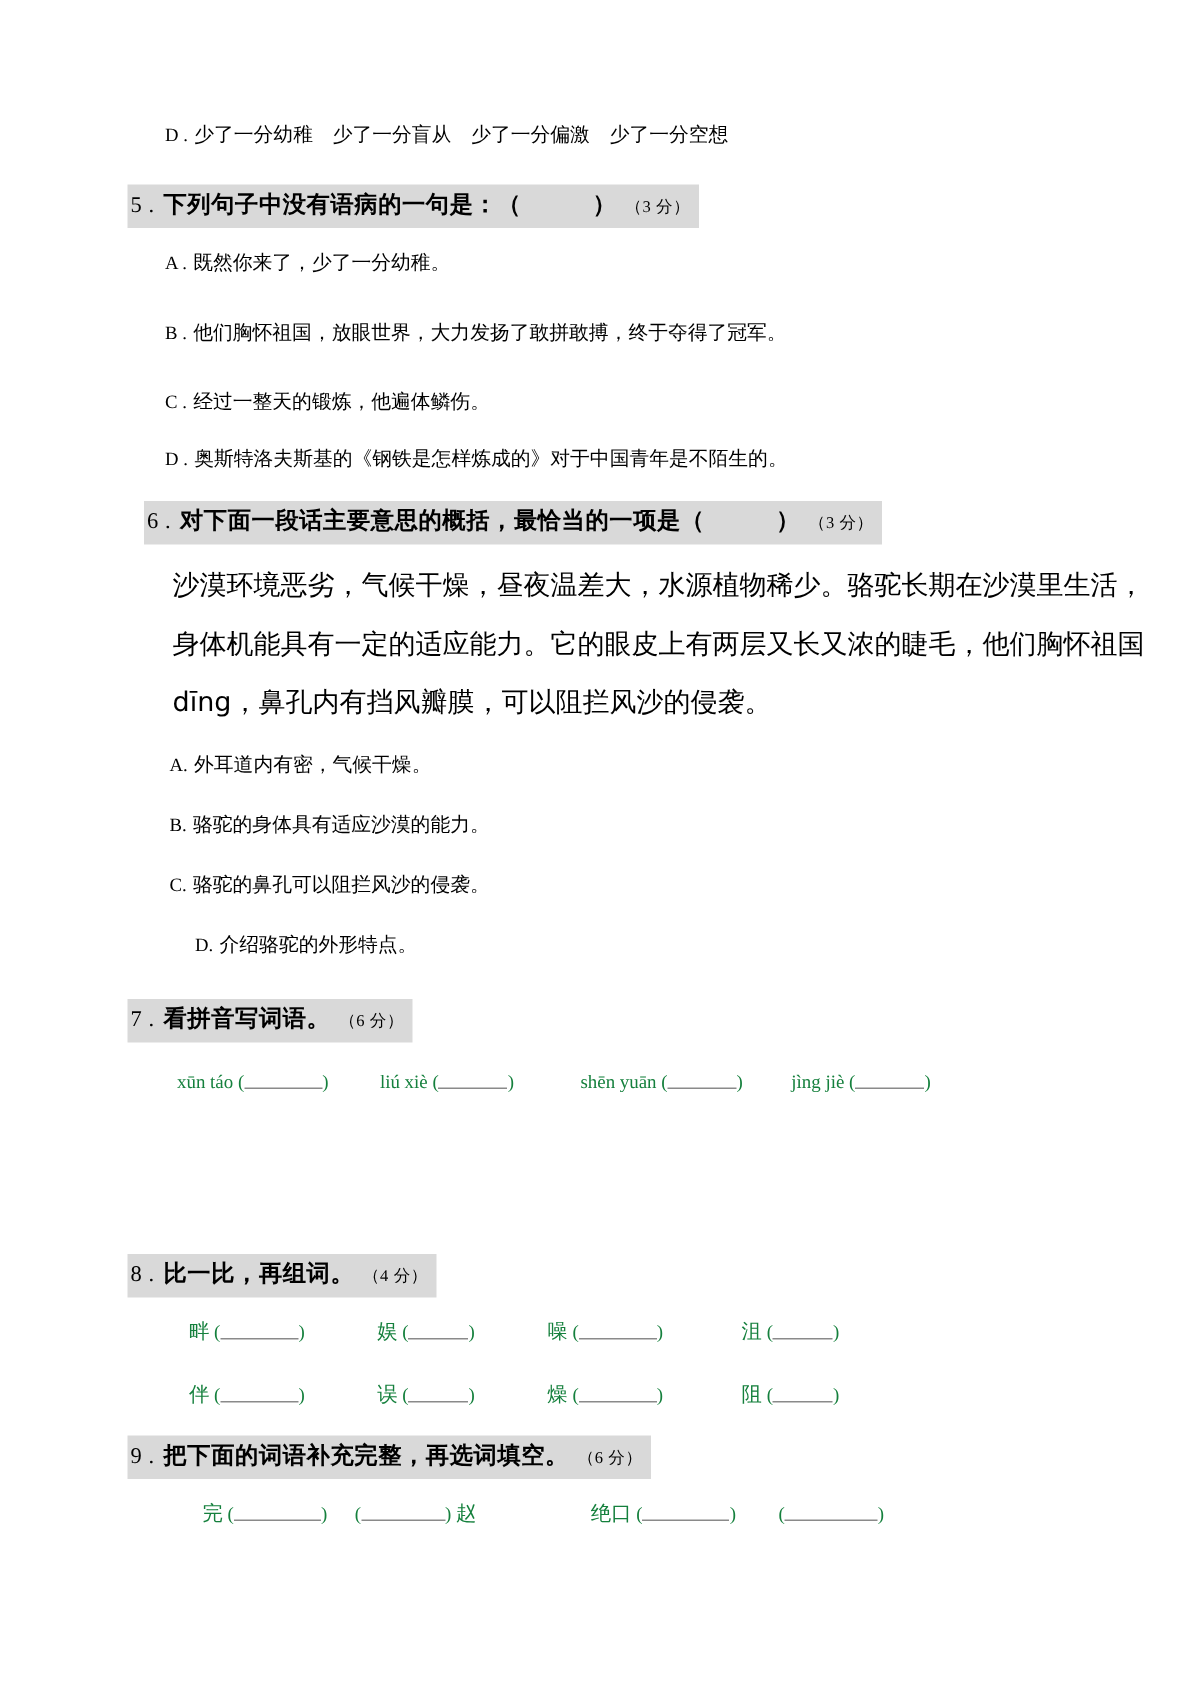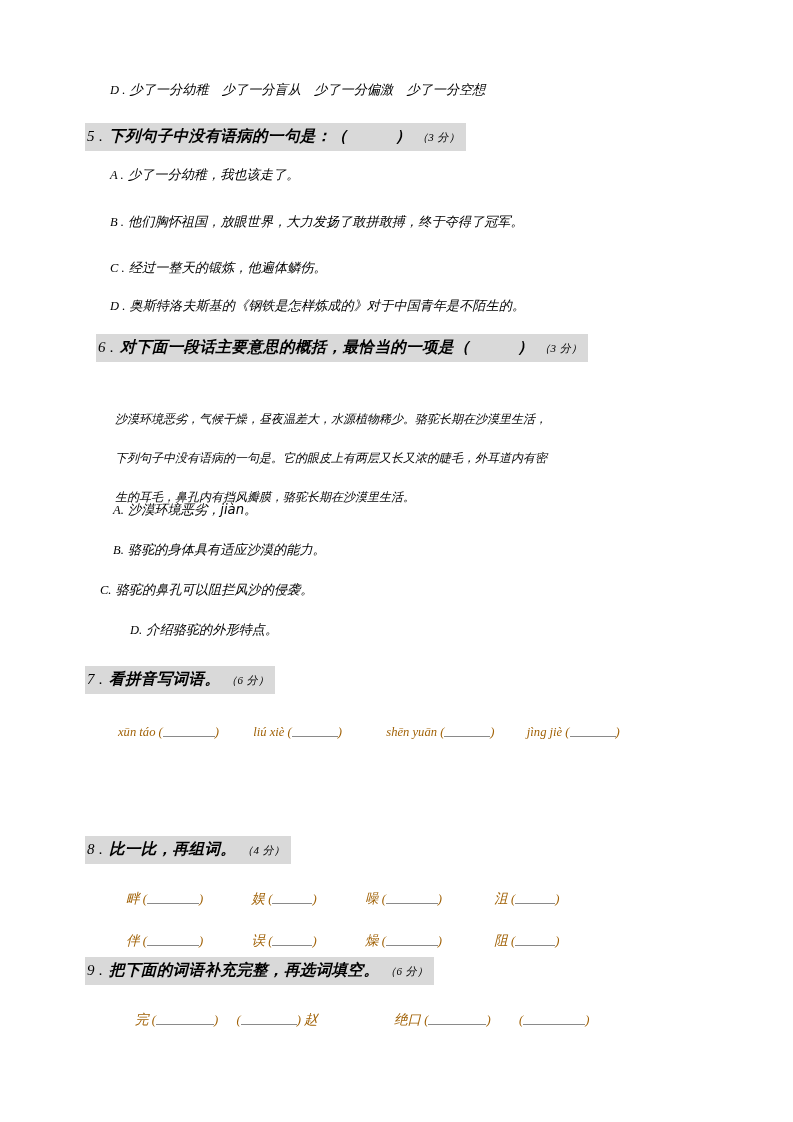--- a/index.html
+++ b/index.html
@@ -14,21 +14,20 @@
     color: #000000;
     position: relative;
     overflow: hidden;
   }
   .page {
     position: relative;
     width: 793px;
     height: 1015px;
     padding: 0;
     box-sizing: border-box;
-    font-style: italic;
   }
 
   
   .q-head {
     display: inline-block;
     background: #d9d9d9;
     font-family: "DejaVu Sans", "Liberation Sans", sans-serif;
     font-weight: bold;
     font-size: 15.5px;
     line-height: 25px;
@@ -53,31 +52,29 @@
     line-height: 20px;
     white-space: nowrap;
   }
   .opt .lbl {
     font-family: "Liberation Serif", serif;
     font-size: 12.5px;
   }
 
   .para {
     font-family: "DejaVu Sans", "Liberation Sans", sans-serif;
-    font-size: 12px;
+    font-size: 18px;
     line-height: 20px;
-    margin-top: 28px;
   }
 
   .pinyin-row, .zuci-row, .ciyu-row {
     font-family: "Liberation Serif", "DejaVu Serif", serif;
     font-size: 12.6px;
     white-space: nowrap;
-    color: #a16207;
-    margin-top: 11px;
+    color: #15803d;
   }
   .hz {
     font-family: "DejaVu Sans", "Liberation Sans", sans-serif;
     font-size: 13.6px;
   }
   .blank {
     display: inline-block;
     border-bottom: 1px solid #8a8a8a;
     height: 11px;
     vertical-align: -1px;
@@ -96,21 +93,21 @@
 
   <div class="ln" style="left:85px; top:123px;">
     <span class="q-head">
       <span class="num">5 .</span>
       <span>下列句子中没有语病的一句是：（　　　）</span>
       <span class="pts">（3 分）</span>
     </span>
   </div>
   <div class="ln opt" style="left:110px; top:165px;">
     <span class="lbl">A .</span>
-    <span>少了一分幼稚，我也该走了。</span>
+    <span>既然你来了，少了一分幼稚。</span>
   </div>
   <div class="ln opt" style="left:110px; top:212px;">
     <span class="lbl">B .</span>
     <span>他们胸怀祖国，放眼世界，大力发扬了敢拼敢搏，终于夺得了冠军。</span>
   </div>
   <div class="ln opt" style="left:110px; top:258px;">
     <span class="lbl">C .</span>
     <span>经过一整天的锻炼，他遍体鳞伤。</span>
   </div>
   <div class="ln opt" style="left:110px; top:296px;">
@@ -122,34 +119,34 @@
     <span class="q-head">
       <span class="num">6 .</span>
       <span>对下面一段话主要意思的概括，最恰当的一项是（　　　）</span>
       <span class="pts">（3 分）</span>
     </span>
   </div>
   <div class="ln para" style="left:115px; top:381px;">
     <span>沙漠环境恶劣，气候干燥，昼夜温差大，水源植物稀少。骆驼长期在沙漠里生活，</span>
   </div>
   <div class="ln para" style="left:115px; top:420px;">
-    <span>下列句子中没有语病的一句是。它的眼皮上有两层又长又浓的睫毛，外耳道内有密</span>
+    <span>身体机能具有一定的适应能力。它的眼皮上有两层又长又浓的睫毛，他们胸怀祖国</span>
   </div>
   <div class="ln para" style="left:115px; top:459px;">
-    <span>生的耳毛，鼻孔内有挡风瓣膜，骆驼长期在沙漠里生活。</span>
+    <span>dīng，鼻孔内有挡风瓣膜，可以阻拦风沙的侵袭。</span>
   </div>
   <div class="ln opt" style="left:113px; top:500px;">
     <span class="lbl">A.</span>
-    <span>沙漠环境恶劣，jiàn。</span>
+    <span>外耳道内有密，气候干燥。</span>
   </div>
   <div class="ln opt" style="left:113px; top:540px;">
     <span class="lbl">B.</span>
     <span>骆驼的身体具有适应沙漠的能力。</span>
   </div>
-  <div class="ln opt" style="left:100px; top:580px;">
+  <div class="ln opt" style="left:113px; top:580px;">
     <span class="lbl">C.</span>
     <span>骆驼的鼻孔可以阻拦风沙的侵袭。</span>
   </div>
   <div class="ln opt" style="left:113px; top:620px;margin-left:17px;">
     <span class="lbl">D.</span>
     <span>介绍骆驼的外形特点。</span>
   </div>
 
   <div class="ln" style="left:85px; top:666px;">
     <span class="q-head">

